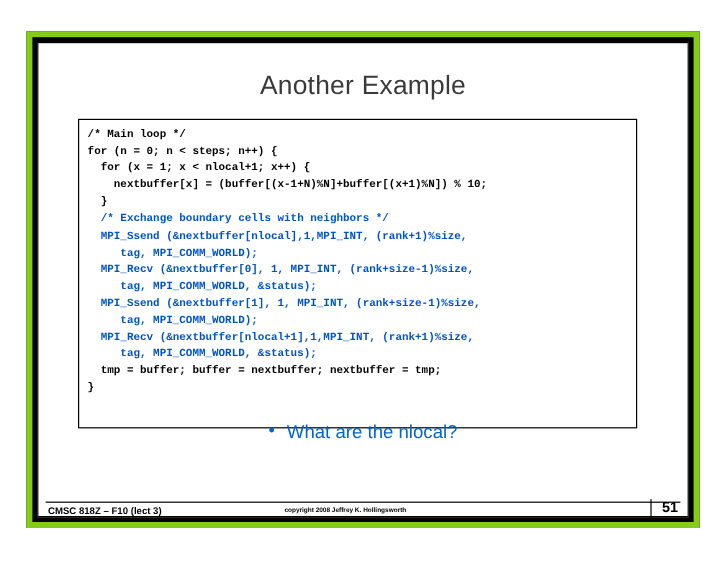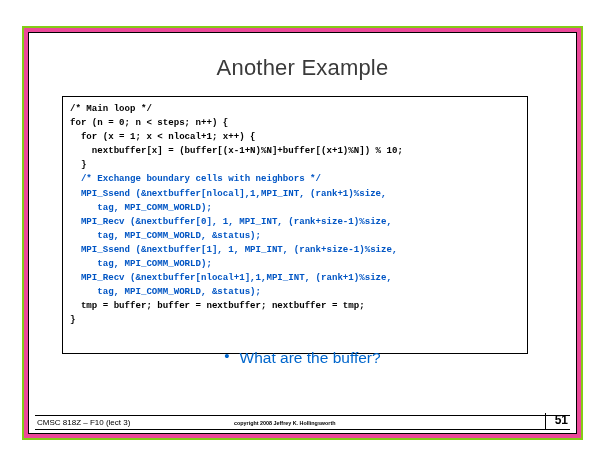--- a/index.html
+++ b/index.html
@@ -14,23 +14,23 @@
     font-family: "Liberation Sans", sans-serif;
   }
 
   
   #slide-outer {
     position: absolute;
     left: 22px;
     top: 26px;
     width: 561px;
     height: 414px;
-    border: 2px solid #84cc16;
+    border: 5px solid #84cc16;
     box-sizing: border-box;
-    background: #ec4899;
+    background: #000000;
   }
   #slide-inner {
     position: absolute;
     left: 4px;
     top: 4px;
     right: 4px;
     bottom: 4px;
     border: 1px solid #000000;
     box-sizing: border-box;
     background: #ffffff;
@@ -108,21 +108,21 @@
     top: 382px;
     height: 0;
     border-top: 1px solid #000000;
   }
   #footer-left {
     position: absolute;
     left: 8px;
     top: 385px;
     font-family: "Liberation Sans", sans-serif;
     font-size: 8px;
-    font-weight: normal;
+    font-weight: bold;
     color: #000000;
     white-space: nowrap;
   }
   #footer-center {
     position: absolute;
     left: 205px;
     top: 387px;
     font-family: "Liberation Sans", sans-serif;
     font-size: 5.4px;
     font-weight: bold;
@@ -162,21 +162,21 @@
   <div id="slide-inner">
 
     <div id="slide-title">Another Example</div>
 
     <div id="code-box">
       <div id="code-listing"><span class="code-line"><span class="c-black">/* Main loop */</span></span><span class="code-line"><span class="c-black">for (n = 0; n &lt; steps; n++) {</span></span><span class="code-line"><span class="c-black">  for (x = 1; x &lt; nlocal+1; x++) {</span></span><span class="code-line"><span class="c-black">    nextbuffer[x] = (buffer[(x-1+N)%N]+buffer[(x+1)%N]) % 10;</span></span><span class="code-line"><span class="c-black">  }</span></span><span class="code-line"><span class="c-blue">  /* Exchange boundary cells with neighbors */</span></span><span class="code-line"><span class="c-blue">  MPI_Ssend (&amp;nextbuffer[nlocal],1,MPI_INT, (rank+1)%size,</span></span><span class="code-line"><span class="c-blue">     tag, MPI_COMM_WORLD);</span></span><span class="code-line"><span class="c-blue">  MPI_Recv (&amp;nextbuffer[0], 1, MPI_INT, (rank+size-1)%size,</span></span><span class="code-line"><span class="c-blue">     tag, MPI_COMM_WORLD, &amp;status);</span></span><span class="code-line"><span class="c-blue">  MPI_Ssend (&amp;nextbuffer[1], 1, MPI_INT, (rank+size-1)%size,</span></span><span class="code-line"><span class="c-blue">     tag, MPI_COMM_WORLD);</span></span><span class="code-line"><span class="c-blue">  MPI_Recv (&amp;nextbuffer[nlocal+1],1,MPI_INT, (rank+1)%size,</span></span><span class="code-line"><span class="c-blue">     tag, MPI_COMM_WORLD, &amp;status);</span></span><span class="code-line"><span class="c-black">  tmp = buffer; buffer = nextbuffer; nextbuffer = tmp;</span></span><span class="code-line"><span class="c-black">}</span></span></div>
     </div>
 
     <div id="bullet-row">
       <span id="bullet-marker">•</span>
-      <span id="bullet-text">What are the buffer?</span>
+      <span id="bullet-text">What are the nlocal?</span>
     </div>
 
     <div id="footer-rule"></div>
     <div id="footer-left">CMSC 818Z – F10  (lect 3)</div>
     <div id="footer-center">copyright 2008 Jeffrey K. Hollingsworth</div>
     <div id="footer-sep-vert"></div>
     <div id="page-number">51</div>
     <div id="footer-divider"></div>
 
   </div>

